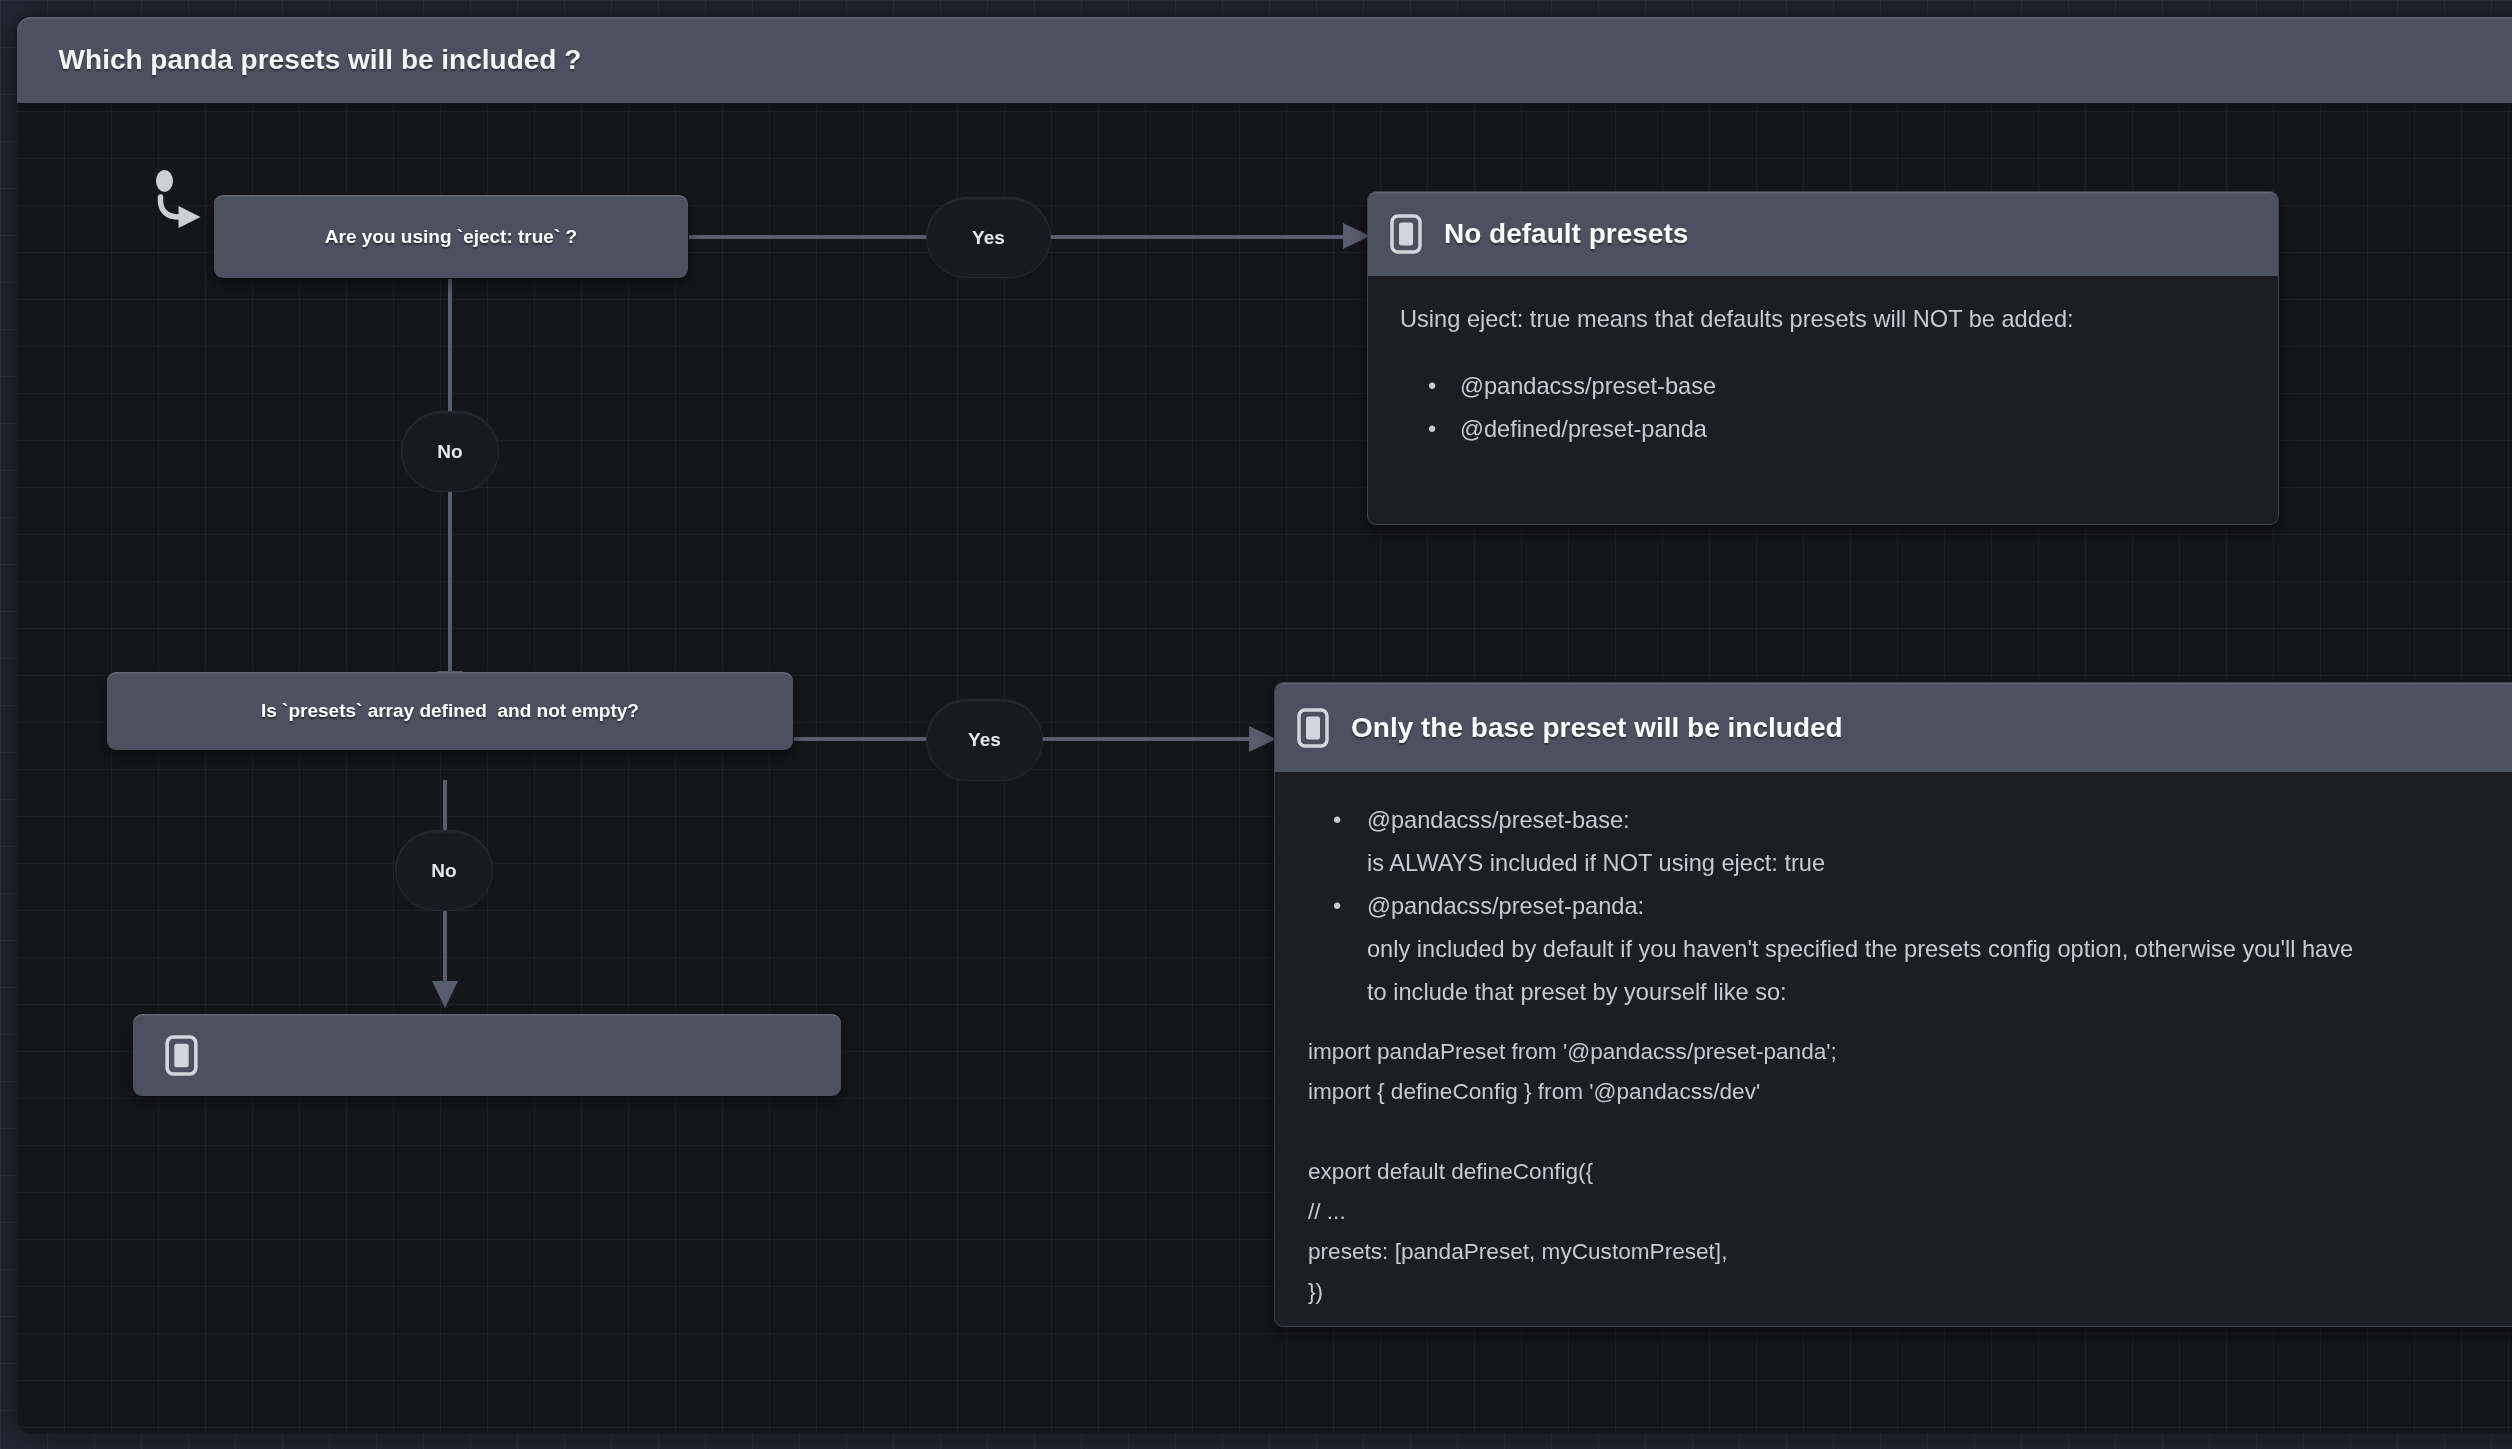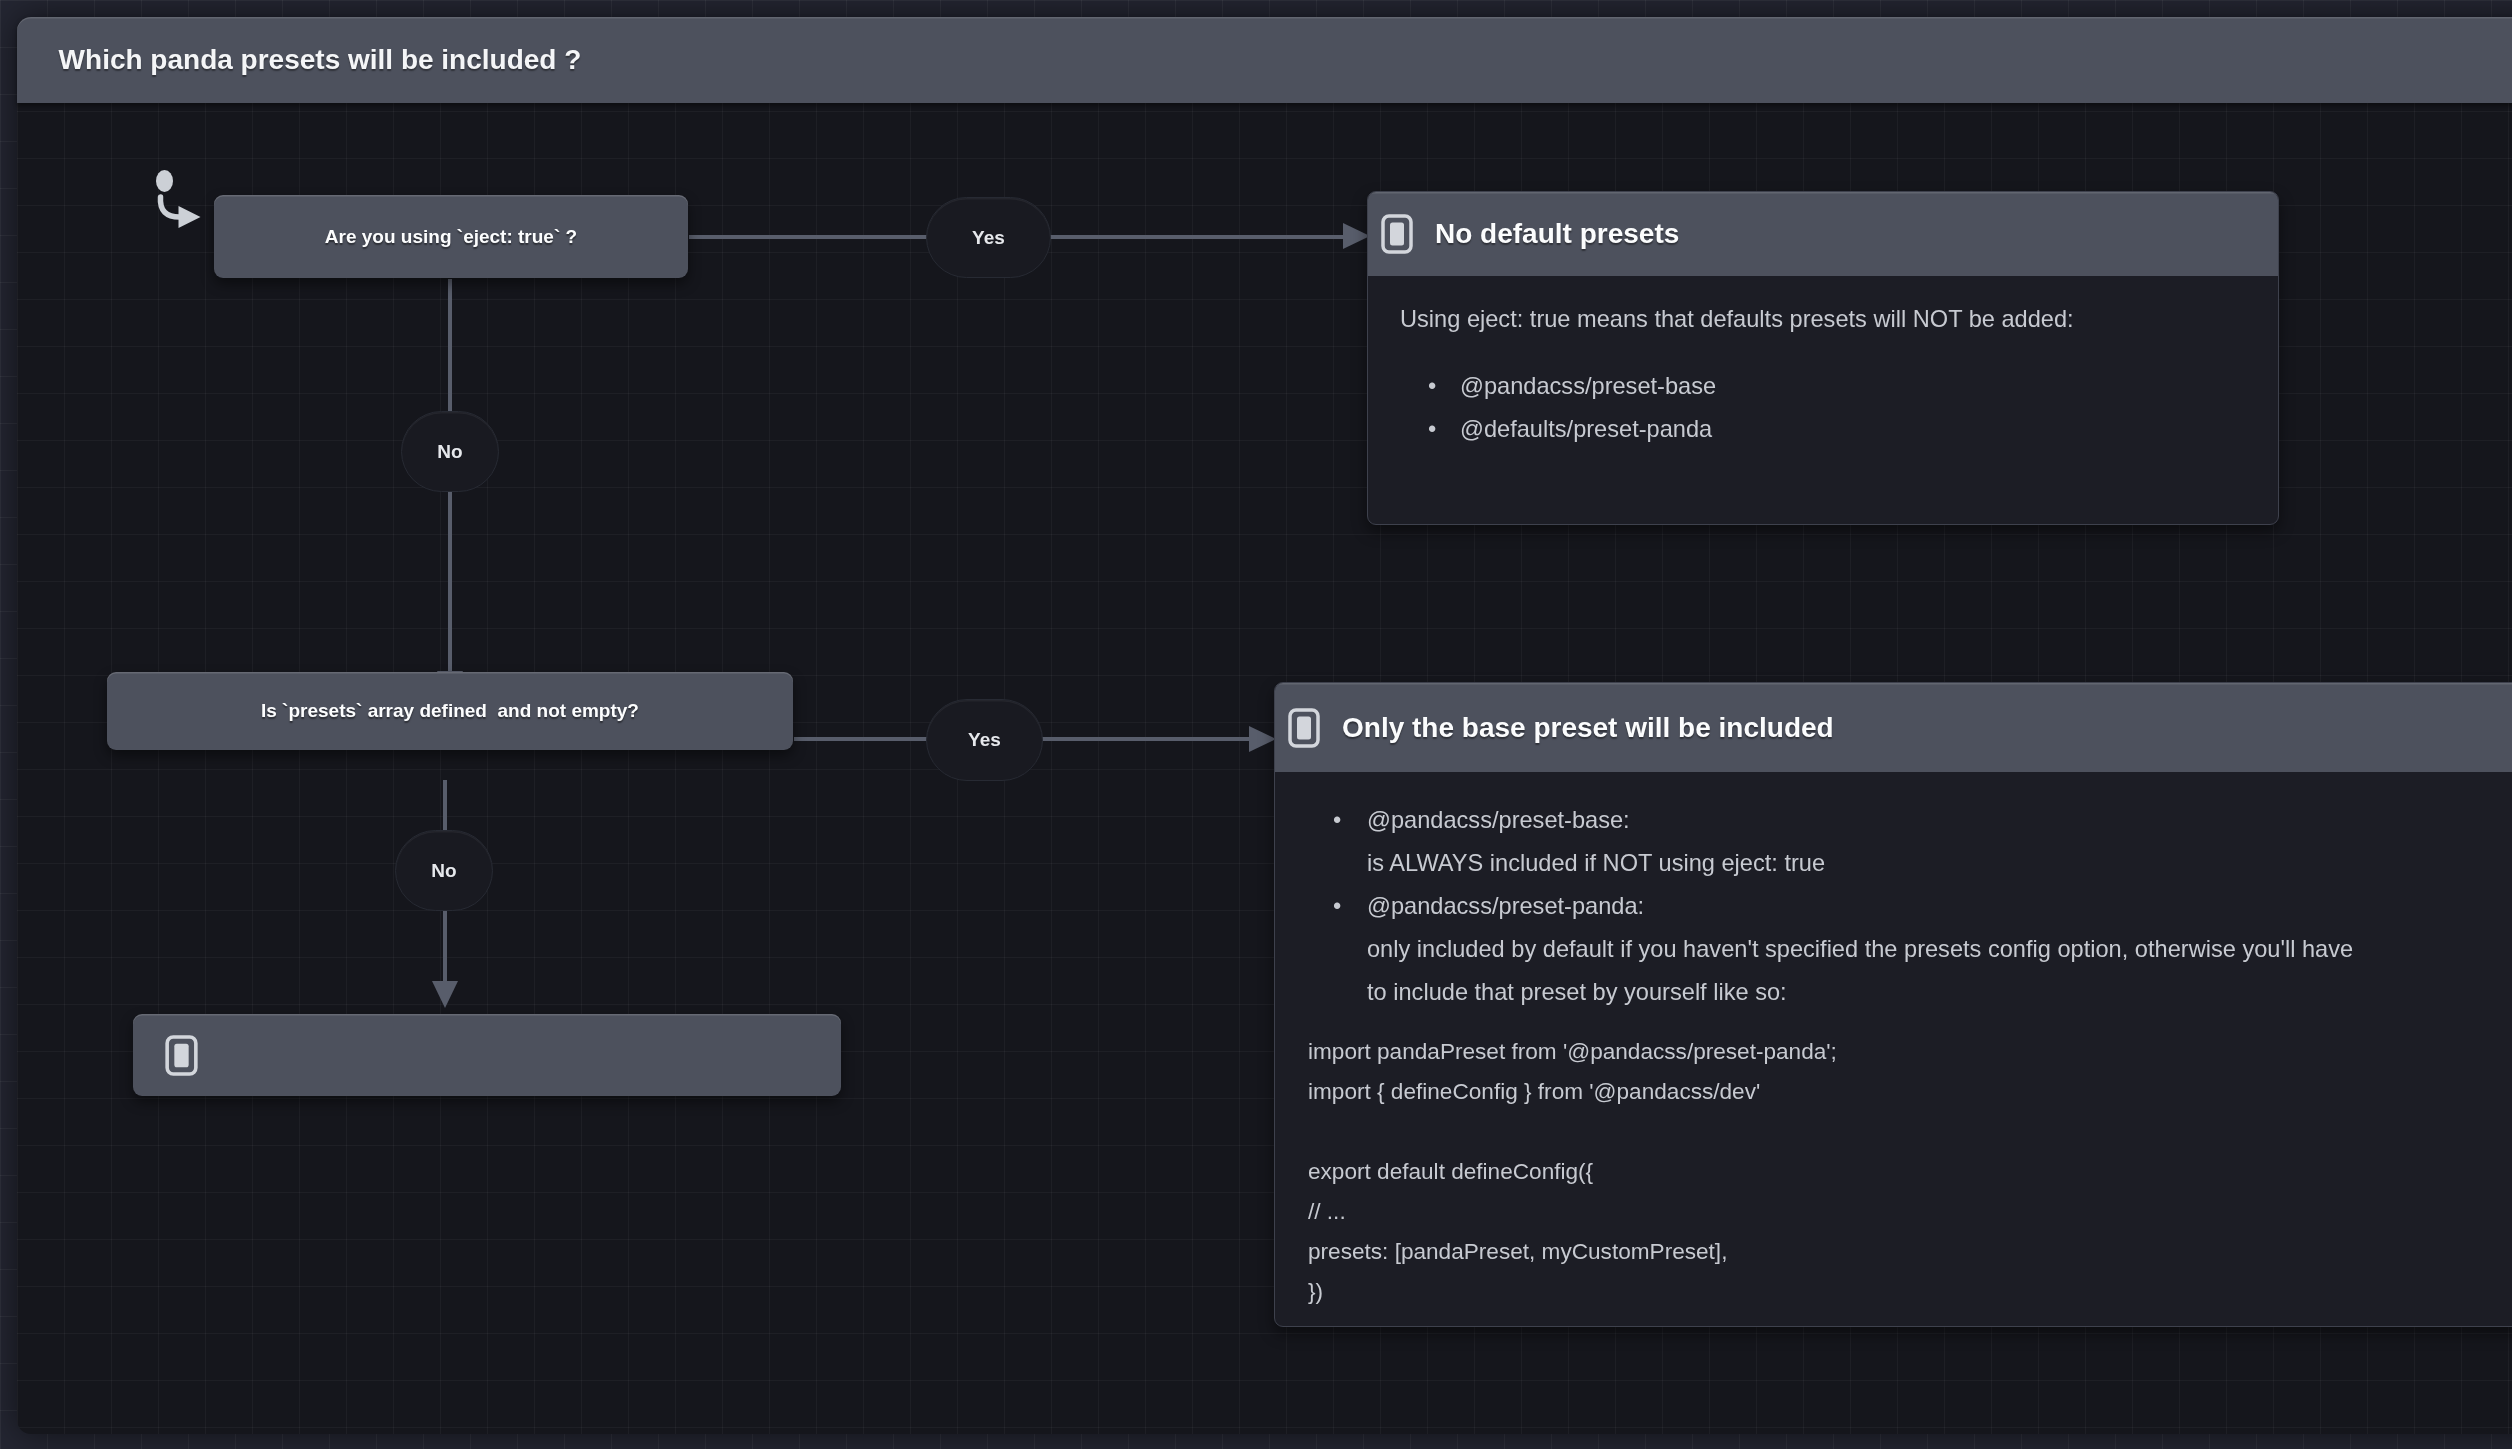--- a/index.html
+++ b/index.html
@@ -65,21 +65,21 @@
   #pill-yes2{left:926px;top:699px;width:115px;height:80px;}
   #pill-no2{left:395px;top:830px;width:96px;height:79px;}
   
   .card{
     position:absolute;border-radius:9px;border:1px solid #3e414d;
     background:#1c1d25;overflow:hidden;
     box-shadow:0 7px 15px rgba(0,0,0,.45);
   }
   #card-no-default{left:1367px;top:191px;width:910px;height:332px;}
   #card-base-only{left:1274px;top:682px;width:1328px;height:643px;}
-  .card-header{background:#4d515d;display:flex;align-items:center;padding-left:13px;gap:22px;box-shadow:inset 0 1.5px 0 rgba(255,255,255,.12);}
+  .card-header{background:#4d515d;display:flex;align-items:center;padding-left:22px;gap:22px;box-shadow:inset 0 1.5px 0 rgba(255,255,255,.12);}
   #card-no-default .card-header{height:84px;}
   #card-base-only .card-header{height:89px;}
   .card-title{font-size:28px;font-weight:700;color:#fbfcfd;text-shadow:0 1.5px 1.5px rgba(0,0,0,.4);}
   .card-body{color:#c7cad1;font-size:23.6px;}
   #card-no-default .card-body{padding:28px 30px 0 32px;}
   #card-no-default .intro{line-height:31px;}
   #card-no-default ul{margin-top:30px;}
   #card-no-default .outro{margin-top:20px;line-height:31px;}
   ul.dots{list-style:none;padding:0;margin:0;}
   ul.dots li{position:relative;padding-left:60px;line-height:43px;}
@@ -152,21 +152,21 @@
       <svg class="card-icon" width="32" height="40" viewBox="0 0 64 80">
         <rect x="4" y="4" width="56" height="72" rx="12" fill="none" stroke="#d3d6dc" stroke-width="7"></rect>
         <rect x="18" y="17" width="28" height="46" rx="5" fill="#d3d6dc"></rect>
       </svg>
       <span class="card-title">No default presets</span>
     </header>
     <div class="card-body">
       <p class="intro" style="margin:0">Using eject: true means that defaults presets will NOT be added:</p>
       <ul class="dots">
         <li class="b">@pandacss/preset-base</li>
-        <li class="b">@defaults/preset-panda</li>
+        <li class="b">@defined/preset-panda</li>
       </ul>
     </div>
   </section>
 
   <section class="card" id="card-base-only">
     <header class="card-header">
       <svg class="card-icon" width="32" height="40" viewBox="0 0 64 80">
         <rect x="4" y="4" width="56" height="72" rx="12" fill="none" stroke="#d3d6dc" stroke-width="7"></rect>
         <rect x="18" y="17" width="28" height="46" rx="5" fill="#d3d6dc"></rect>
       </svg>

